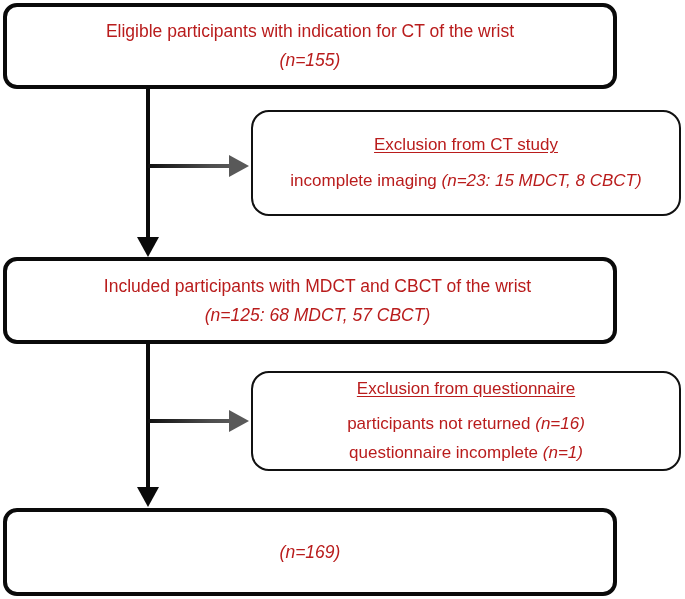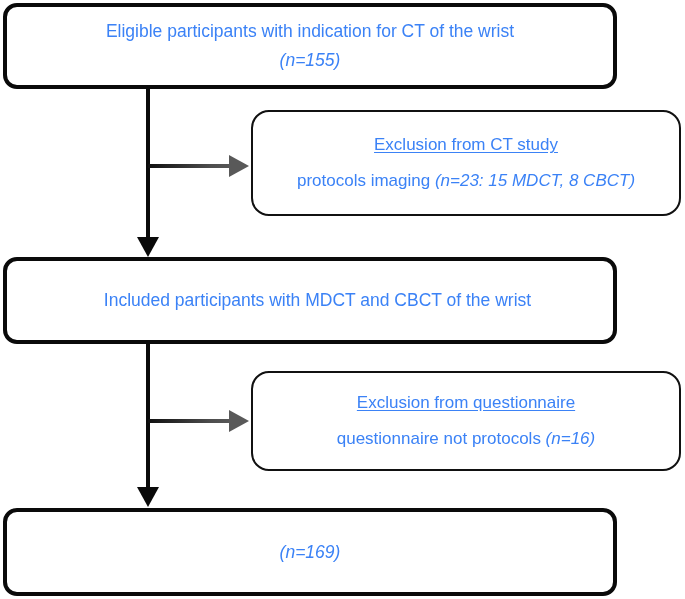--- a/index.html
+++ b/index.html
@@ -22,21 +22,21 @@
   
   .node {
     position: absolute;
     box-sizing: border-box;
     background: #ffffff;
     display: flex;
     flex-direction: column;
     align-items: center;
     justify-content: center;
     text-align: center;
-    color: #3b82f6;
+    color: #b91c1c;
   }
   .node.primary {
     border: 4px solid #0a0a0a;
     border-radius: 14px;
   }
   .node.excl {
     border: 2px solid #111111;
     border-radius: 18px;
   }
 
@@ -107,35 +107,37 @@
   </div>
 
   <div class="conn vline" style="left:146px; top:89px; width:4px; height:150px;"></div>
   <div class="varrow" style="left:137px; top:237px;"></div>
 
   <div class="conn hline" style="left:148px; top:164px; width:83px;"></div>
   <div class="harrow" style="left:229px; top:155px;"></div>
 
   <div class="node excl" style="left:251px; top:110px; width:430px; height:106px;">
     <span class="line heading">Exclusion from CT study</span>
-    <span class="line"><span>protocols imaging </span><span class="em">(n=23: 15 MDCT, 8 CBCT)</span></span>
+    <span class="line"><span>incomplete imaging </span><span class="em">(n=23: 15 MDCT, 8 CBCT)</span></span>
   </div>
 
   <div class="node primary" style="left:3px; top:257px; width:614px; height:87px;padding-left:15px;">
     <span class="line">Included participants with MDCT and CBCT of the wrist</span>
+    <span class="line em">(n=125: 68 MDCT, 57 CBCT)</span>
   </div>
 
   <div class="conn vline" style="left:146px; top:344px; width:4px; height:145px;"></div>
   <div class="varrow" style="left:137px; top:487px;"></div>
 
   <div class="conn hline" style="left:148px; top:419px; width:83px;"></div>
   <div class="harrow" style="left:229px; top:410px;"></div>
 
   <div class="node excl" style="left:251px; top:371px; width:430px; height:100px;">
     <span class="line heading">Exclusion from questionnaire</span>
-    <span class="line"><span>questionnaire not protocols </span><span class="em">(n=16)</span></span>
+    <span class="line"><span>participants not returned </span><span class="em">(n=16)</span></span>
+    <span class="line"><span>questionnaire incomplete </span><span class="em">(n=1)</span></span>
   </div>
 
   <div class="node primary" style="left:3px; top:508px; width:614px; height:88px;">
     <span class="line em">(n=169)</span>
   </div>
 
 </div>
 
 </body></html>

